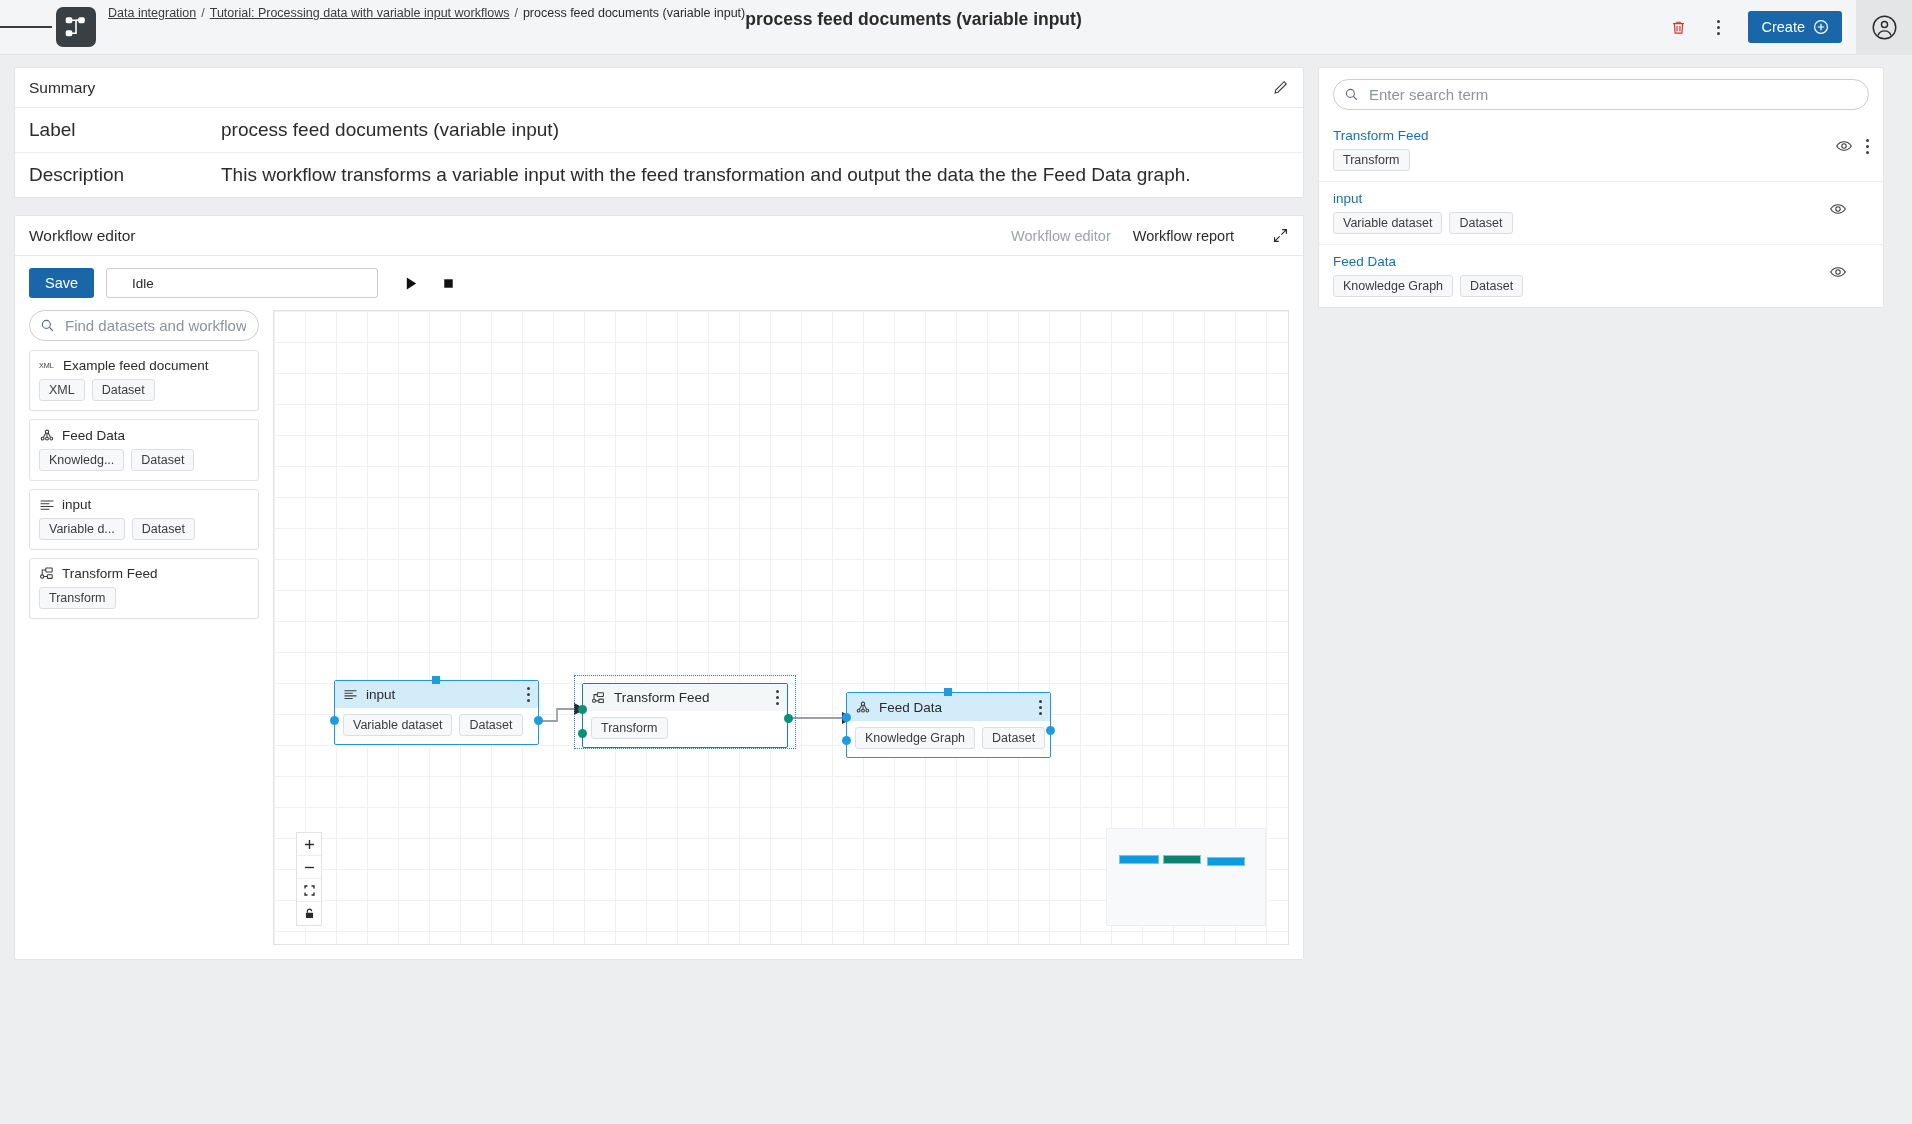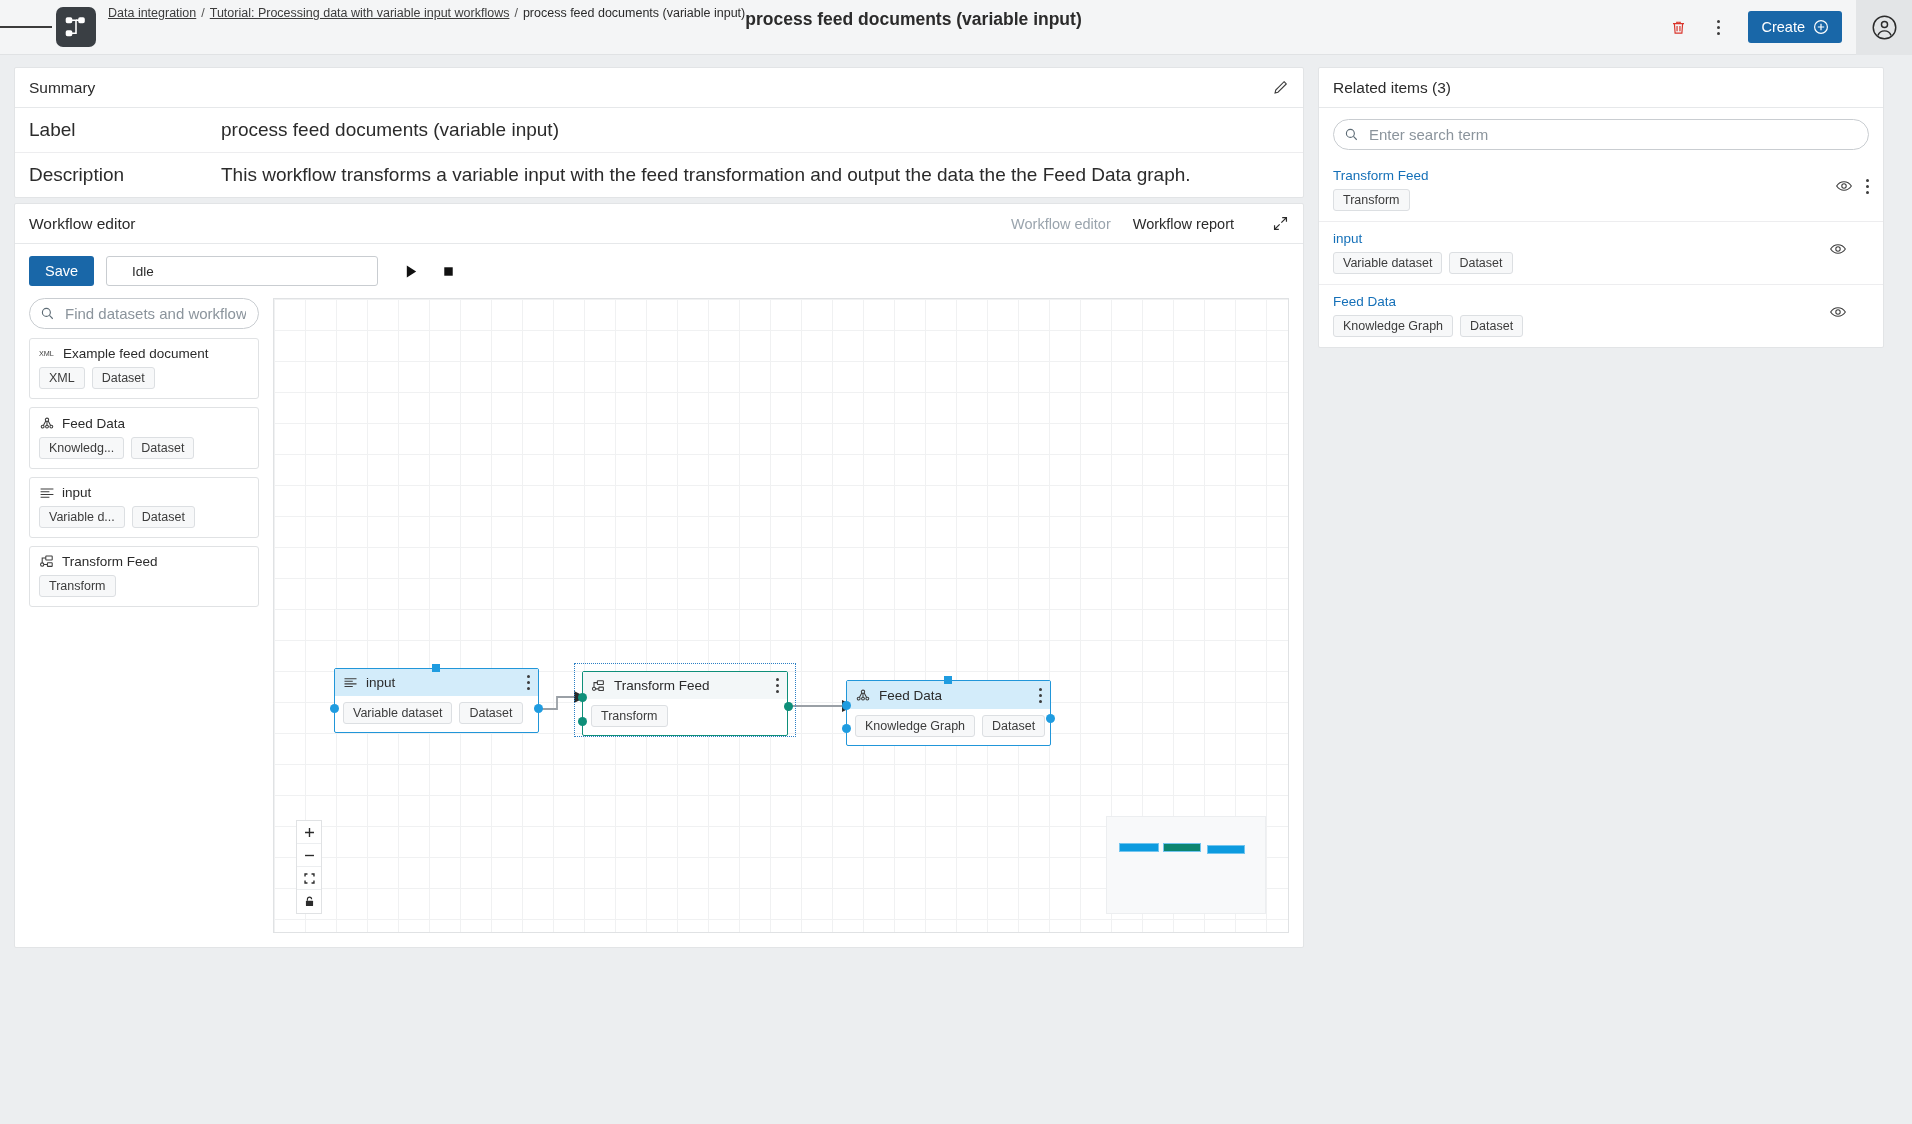--- a/index.html
+++ b/index.html
@@ -46,21 +46,21 @@
   .create-btn {
     background: #1967a8; color:#fff; border:none; border-radius:3px;
     height: 32px; padding: 0 13px; font-size: 14.5px; cursor:pointer;
     display:flex; align-items:center; gap:8px; margin: 0 14px 0 10px;
     font-family: "Liberation Sans", sans-serif;
   }
   .avatar-wrap { width: 56px; height:55px; background:#e3e5e7; display:flex; align-items:center; justify-content:center; cursor:pointer;}
 
   
   .content { display: flex; gap: 14px; padding: 12px 14px 0 14px; height: calc(100% - 55px); }
-  .left-col { width: 1290px; display:flex; flex-direction:column; gap: 5px; }
+  .left-col { width: 1290px; display:flex; flex-direction:column; gap: 17px; }
   .right-col { width: 566px; }
 
   .card { background: #fff; border: 1px solid #e2e4e6; border-radius: 2px; }
   .card-head {
     height: 40px; display:flex; align-items:center; padding: 0 14px;
     border-bottom: 1px solid #e6e8ea; font-size: 15.5px; color:#2b2b2b;
   }
   .card-head .spacer { margin-left: auto; }
 
   
@@ -461,23 +461,20 @@
             <div class="mm-node" style="left:56px; top:26px; width:38px; background:#0b8570;"></div>
             <div class="mm-node" style="left:100px; top:28px; width:38px; background:#0d9bdf;"></div>
           </div>
         </div>
       </div>
     </div>
   </div>
 
   <div class="right-col">
     <div class="card">
-      <div class="card-head">
-        <span>Related items (3)</span>
-      </div>
       <div class="rel-search">
         <div class="search-pill">
           <span style="display:flex">
             <svg width="15" height="15" viewBox="0 0 20 20" fill="none" stroke="#5d6b75" stroke-width="1.5">
               <circle cx="8.5" cy="8.5" r="5.3"></circle>
                 <path d="M12.6 12.6L17 17"></path>
             </svg>
           </span>
           <input placeholder="Enter search term" style="">
         </div>

